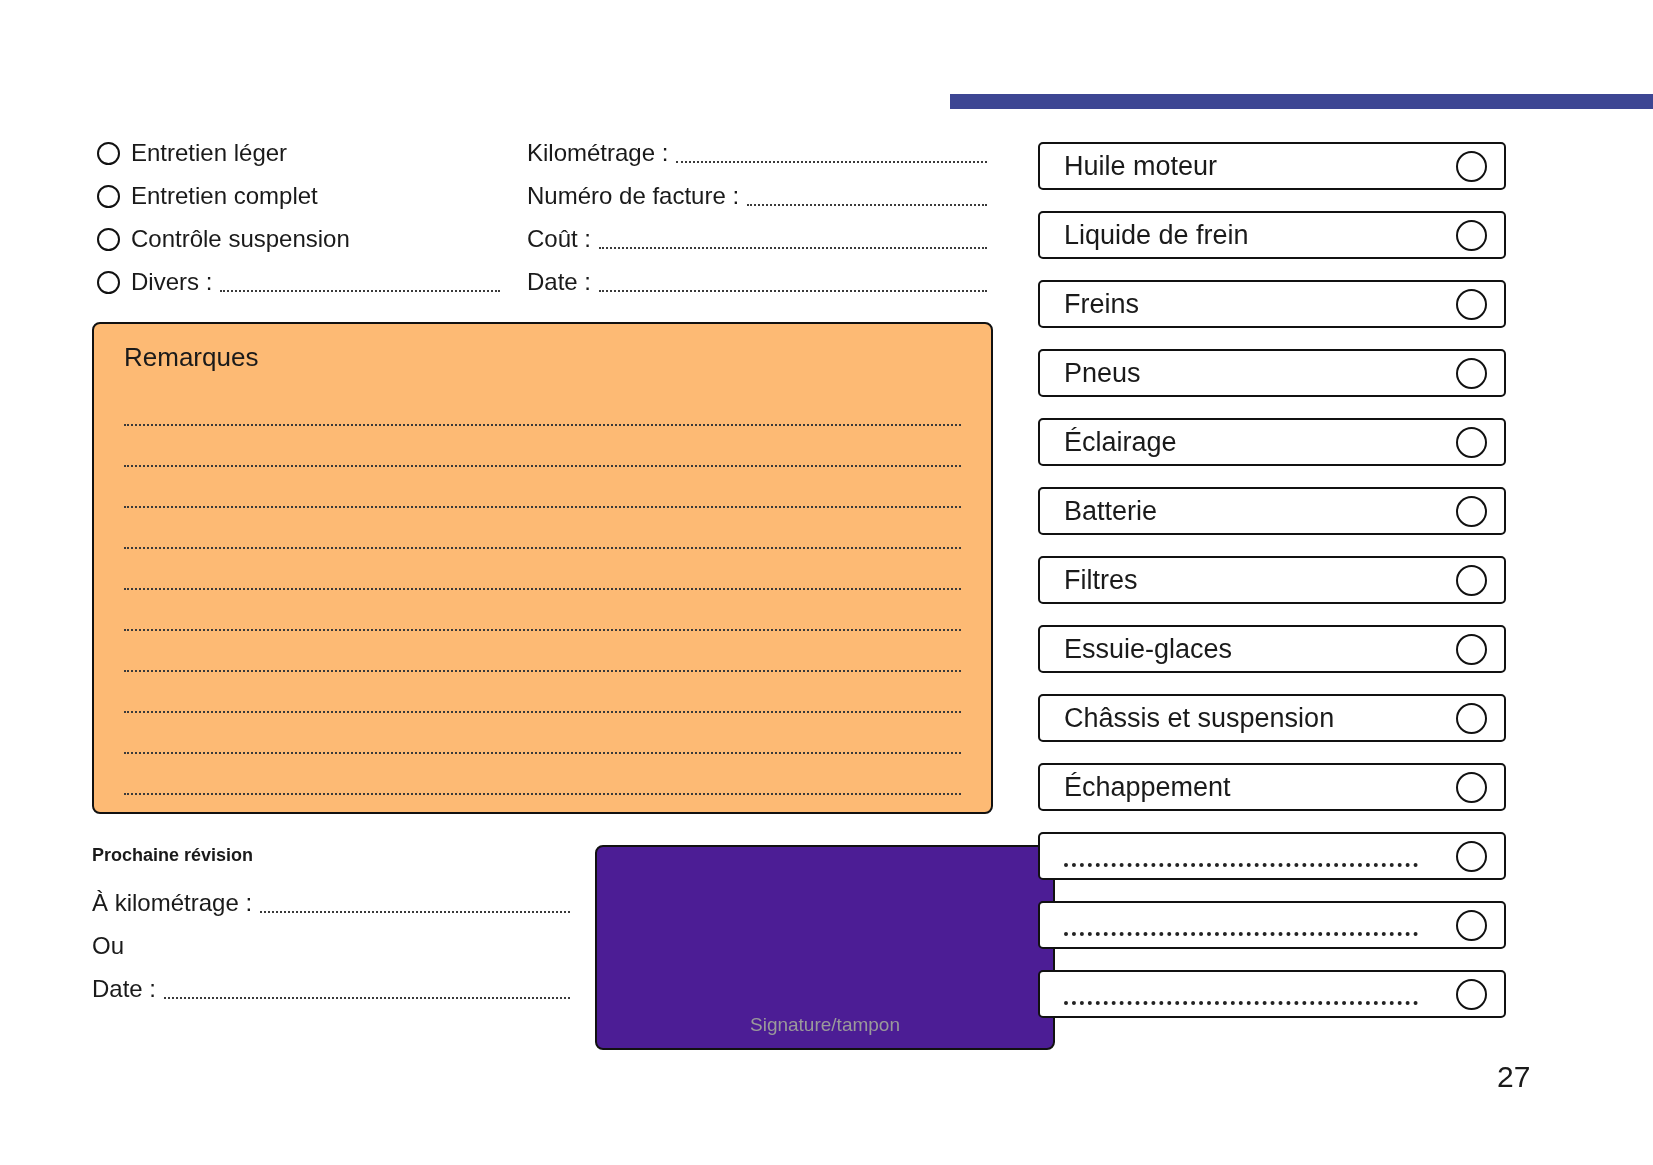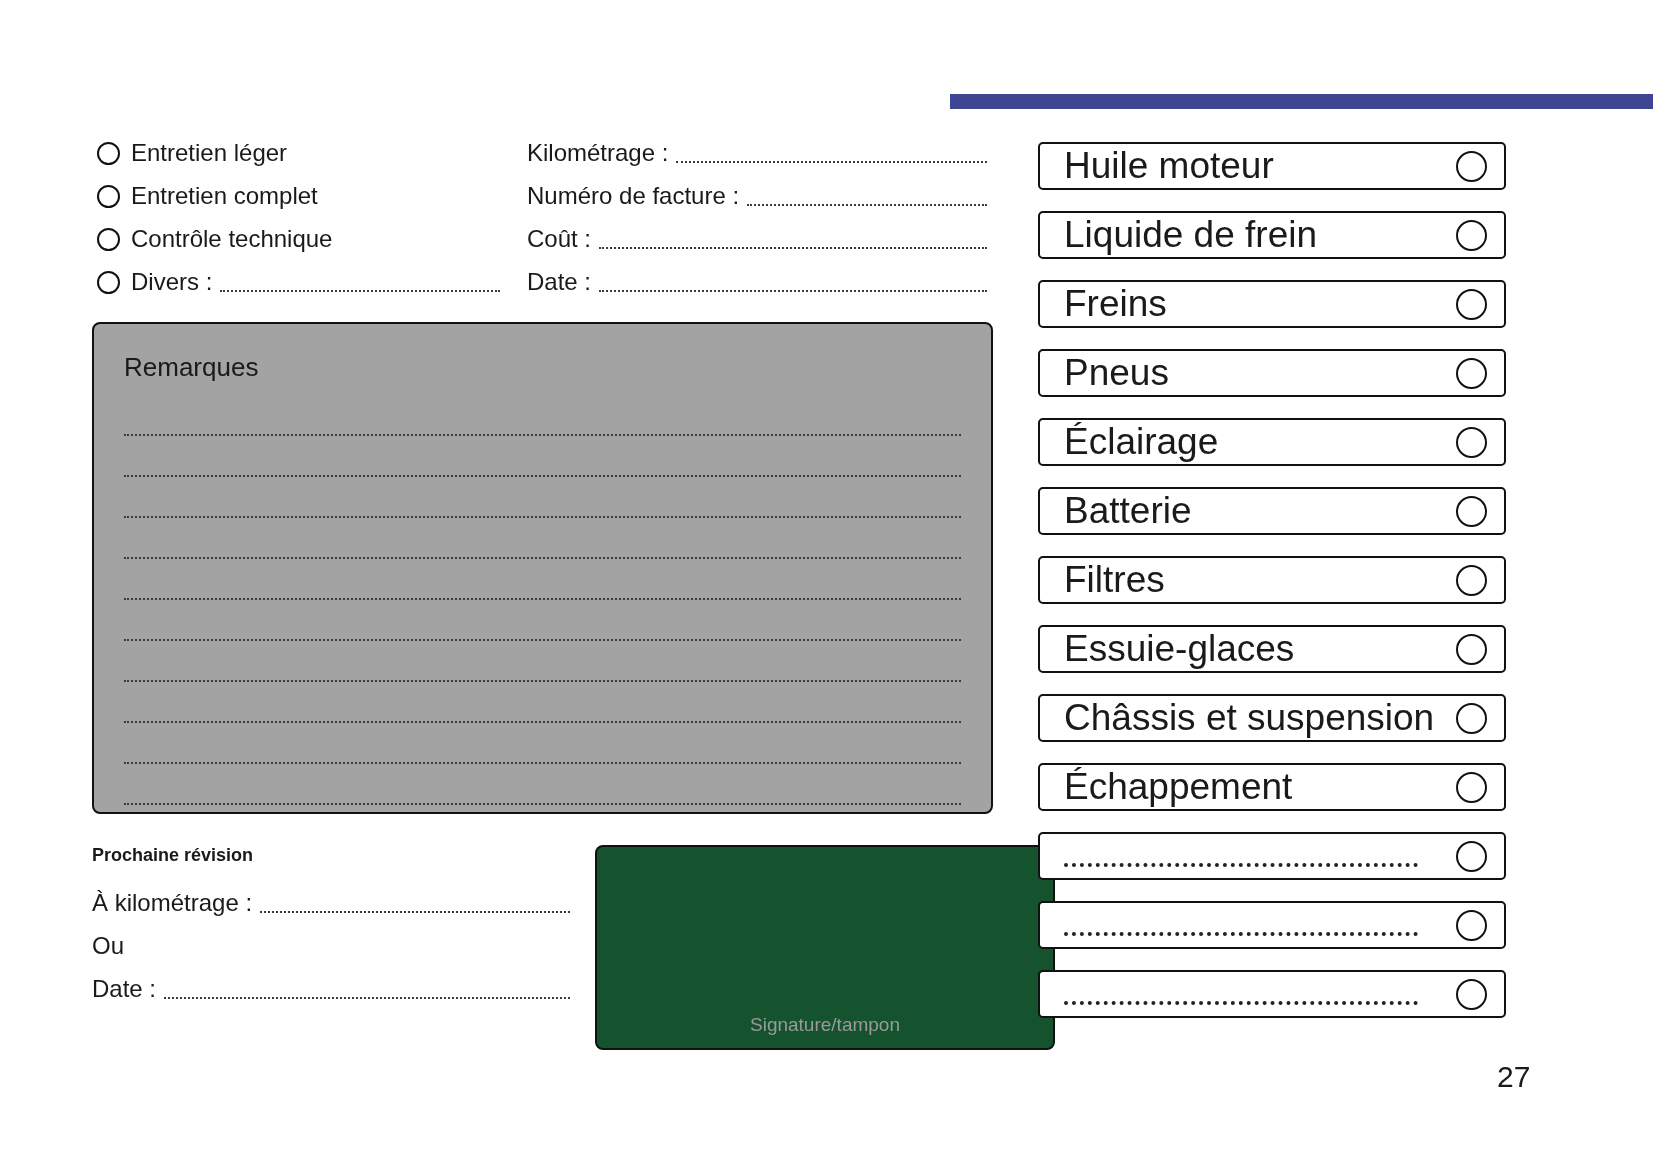--- a/index.html
+++ b/index.html
@@ -70,22 +70,22 @@
   }
   .field-label { white-space: nowrap; padding-bottom: 1px; }
 
   
   .remarks-box {
     position: absolute;
     left: 92px; top: 322px;
     width: 901px; height: 492px;
     border: 2px solid #111;
     border-radius: 8px;
-    padding: 28px 30px 0 30px;
-    background: #a3a3a3;
+    padding: 18px 30px 0 30px;
+    background: #fdba74;
   }
   .remarks-title { font-size: 26px; }
   .remarks-lines { margin-top: 12px; }
   .remarks-line {
     height: 41px;
     border-bottom: 2px dotted #3a3a3a;
   }
 
   
   .next-service {
@@ -102,21 +102,21 @@
     font-size: 24px;
   }
 
   
   .signature-box {
     position: absolute;
     left: 595px; top: 845px;
     width: 460px; height: 205px;
     border: 2px solid #111;
     border-radius: 8px;
-    background: #14532d;
+    background: #4c1d95;
   }
   .signature-label {
     position: absolute;
     left: 0; right: 0; bottom: 12px;
     text-align: center;
     font-size: 19px;
     color: #9a9a9a;
   }
 
   
@@ -132,21 +132,21 @@
     height: 48px;
     border: 2px solid #111;
     border-radius: 5px;
     display: flex;
     align-items: center;
     padding: 0 17px 0 24px;
     background: #fff;
   }
   .check-label {
     flex: 1;
-    font-size: 37px;
+    font-size: 27px;
     white-space: nowrap;
   }
   .check-leader {
     flex: 1;
     border-bottom: 4px dotted #222;
     margin-right: 38px;
     transform: translateY(9px);
   }
   .check-circle {
     width: 31px; height: 31px;
@@ -173,21 +173,21 @@
     <div class="radio-row">
       <span class="radio-circle"></span>
       <span class="radio-label">Entretien léger</span>
     </div>
     <div class="radio-row">
       <span class="radio-circle"></span>
       <span class="radio-label">Entretien complet</span>
     </div>
     <div class="radio-row">
       <span class="radio-circle"></span>
-      <span class="radio-label">Contrôle technique</span>
+      <span class="radio-label">Contrôle suspension</span>
     </div>
     <div class="radio-row">
       <span class="radio-circle"></span>
       <span class="radio-label">Divers :</span>
       <span class="leader"></span>
     </div>
   </div>
 
   <div class="invoice-fields">
     <div class="field-row">

